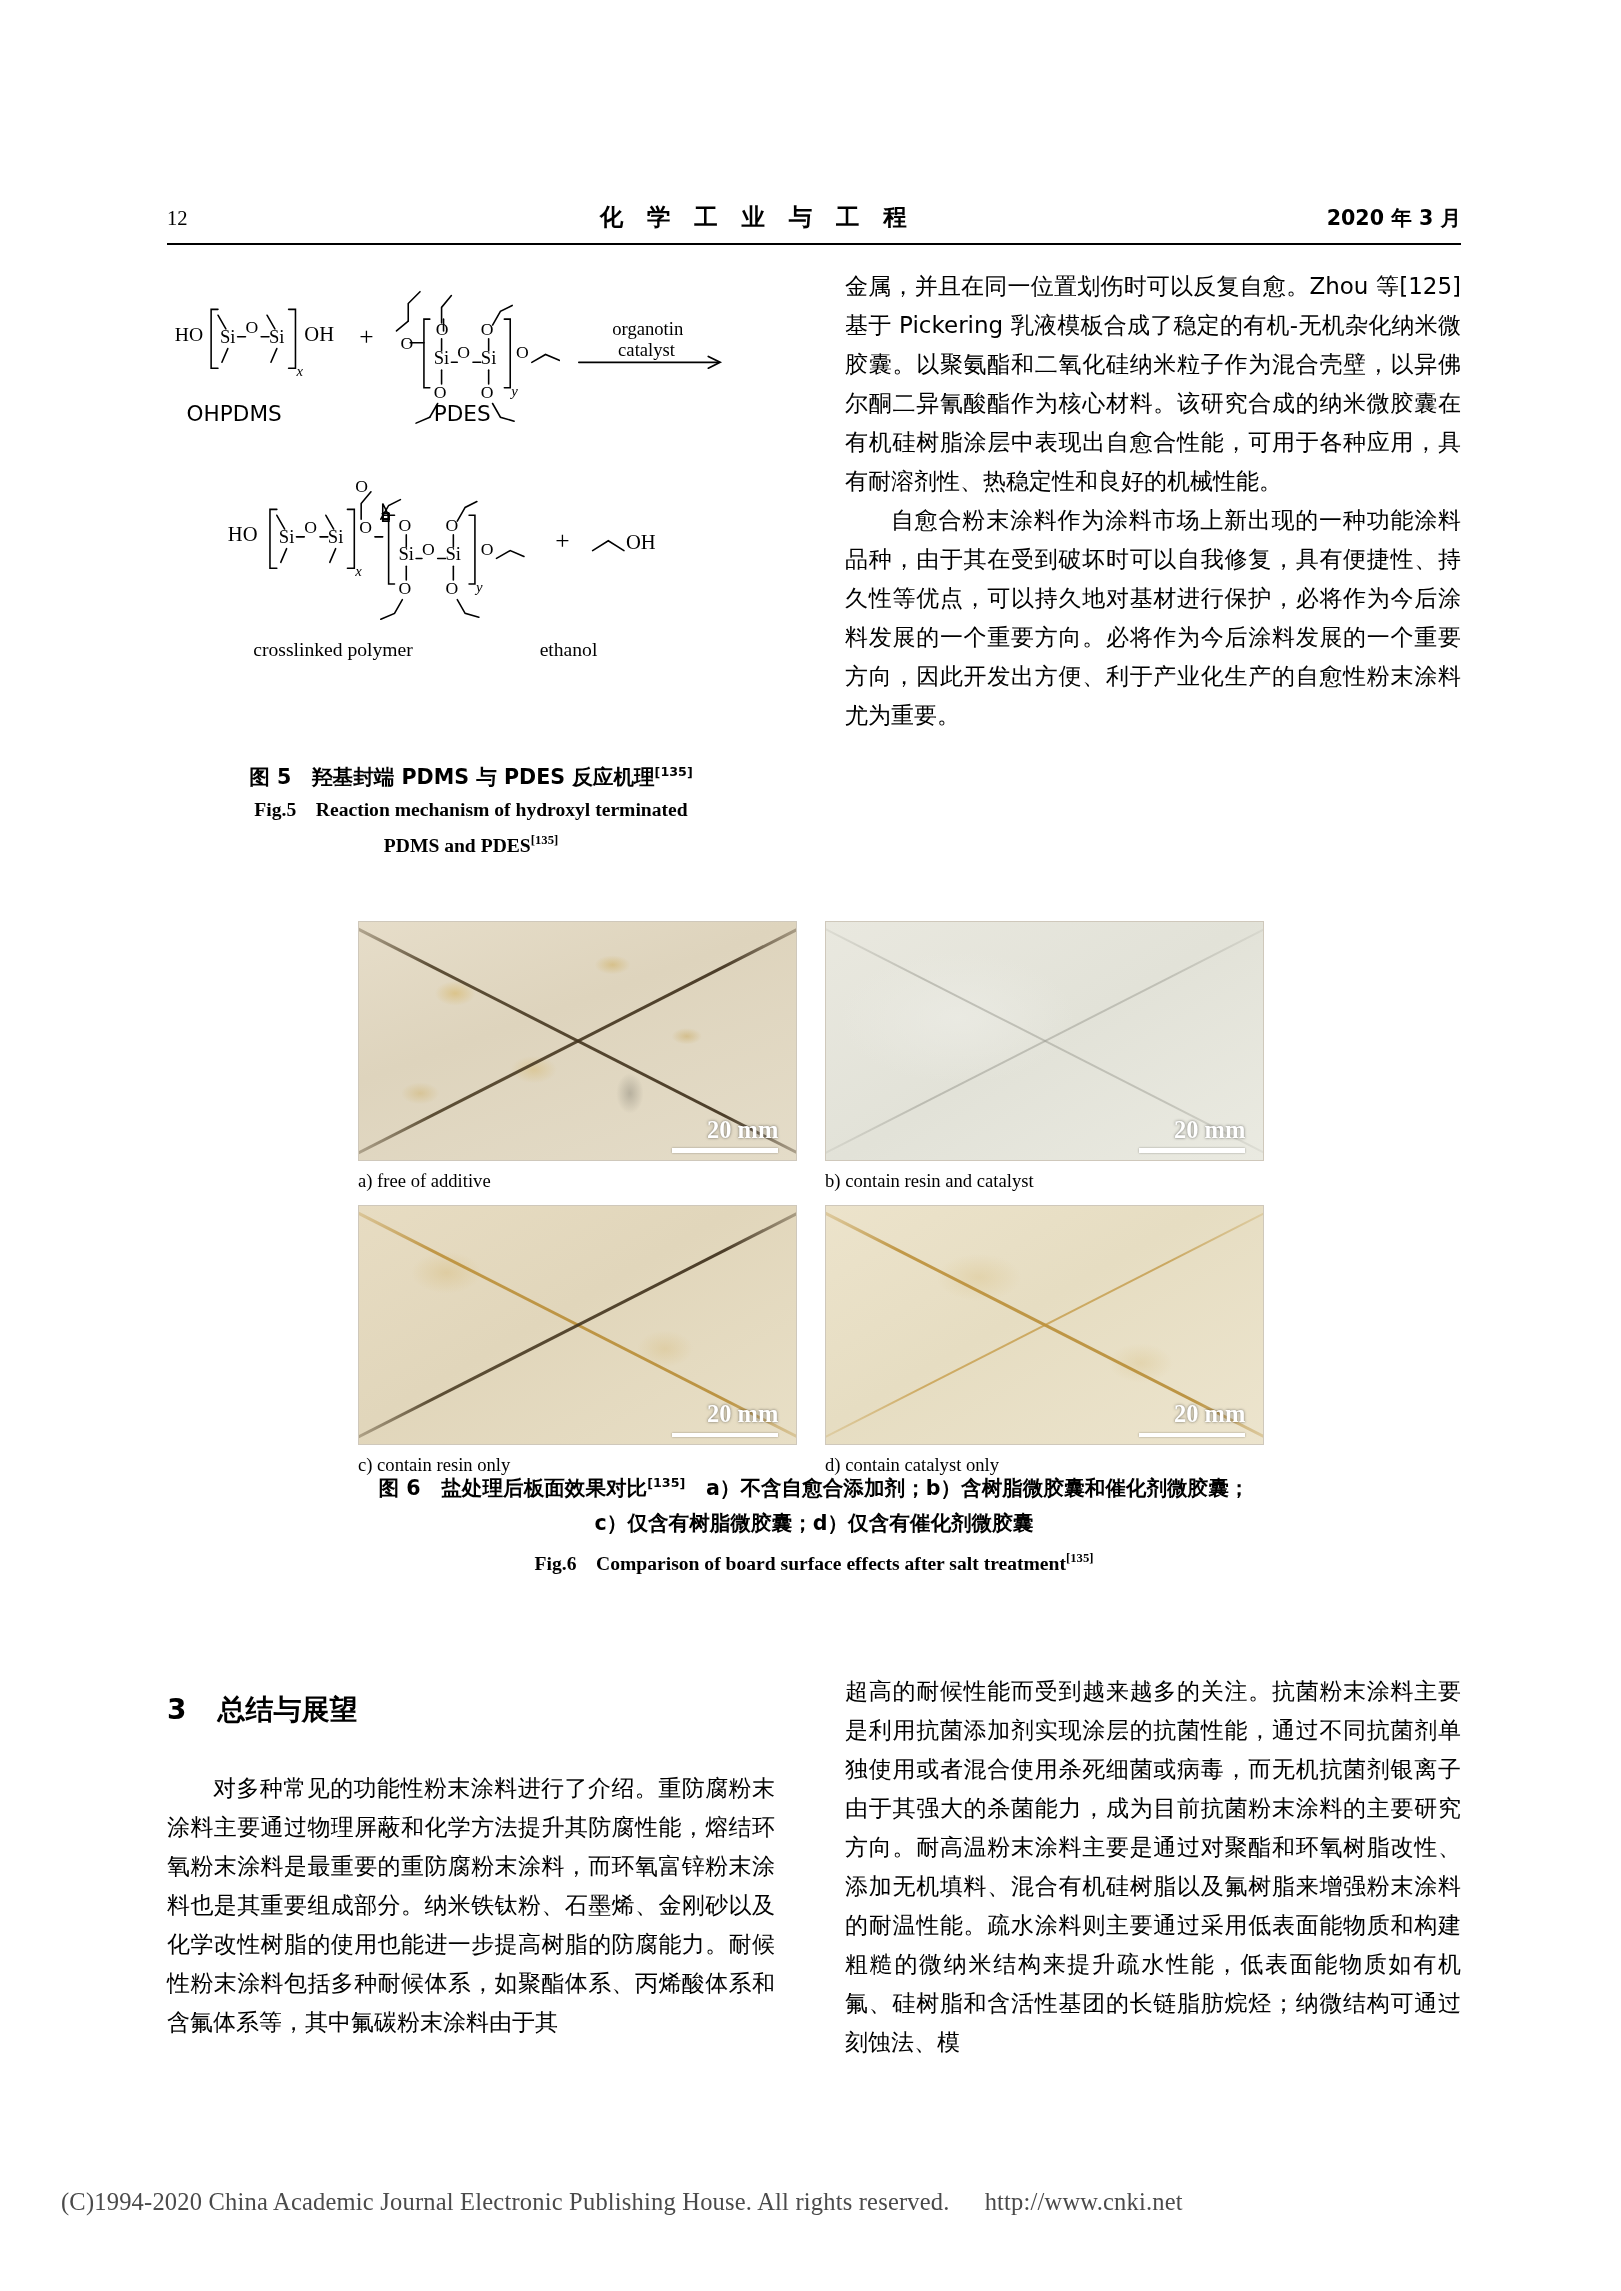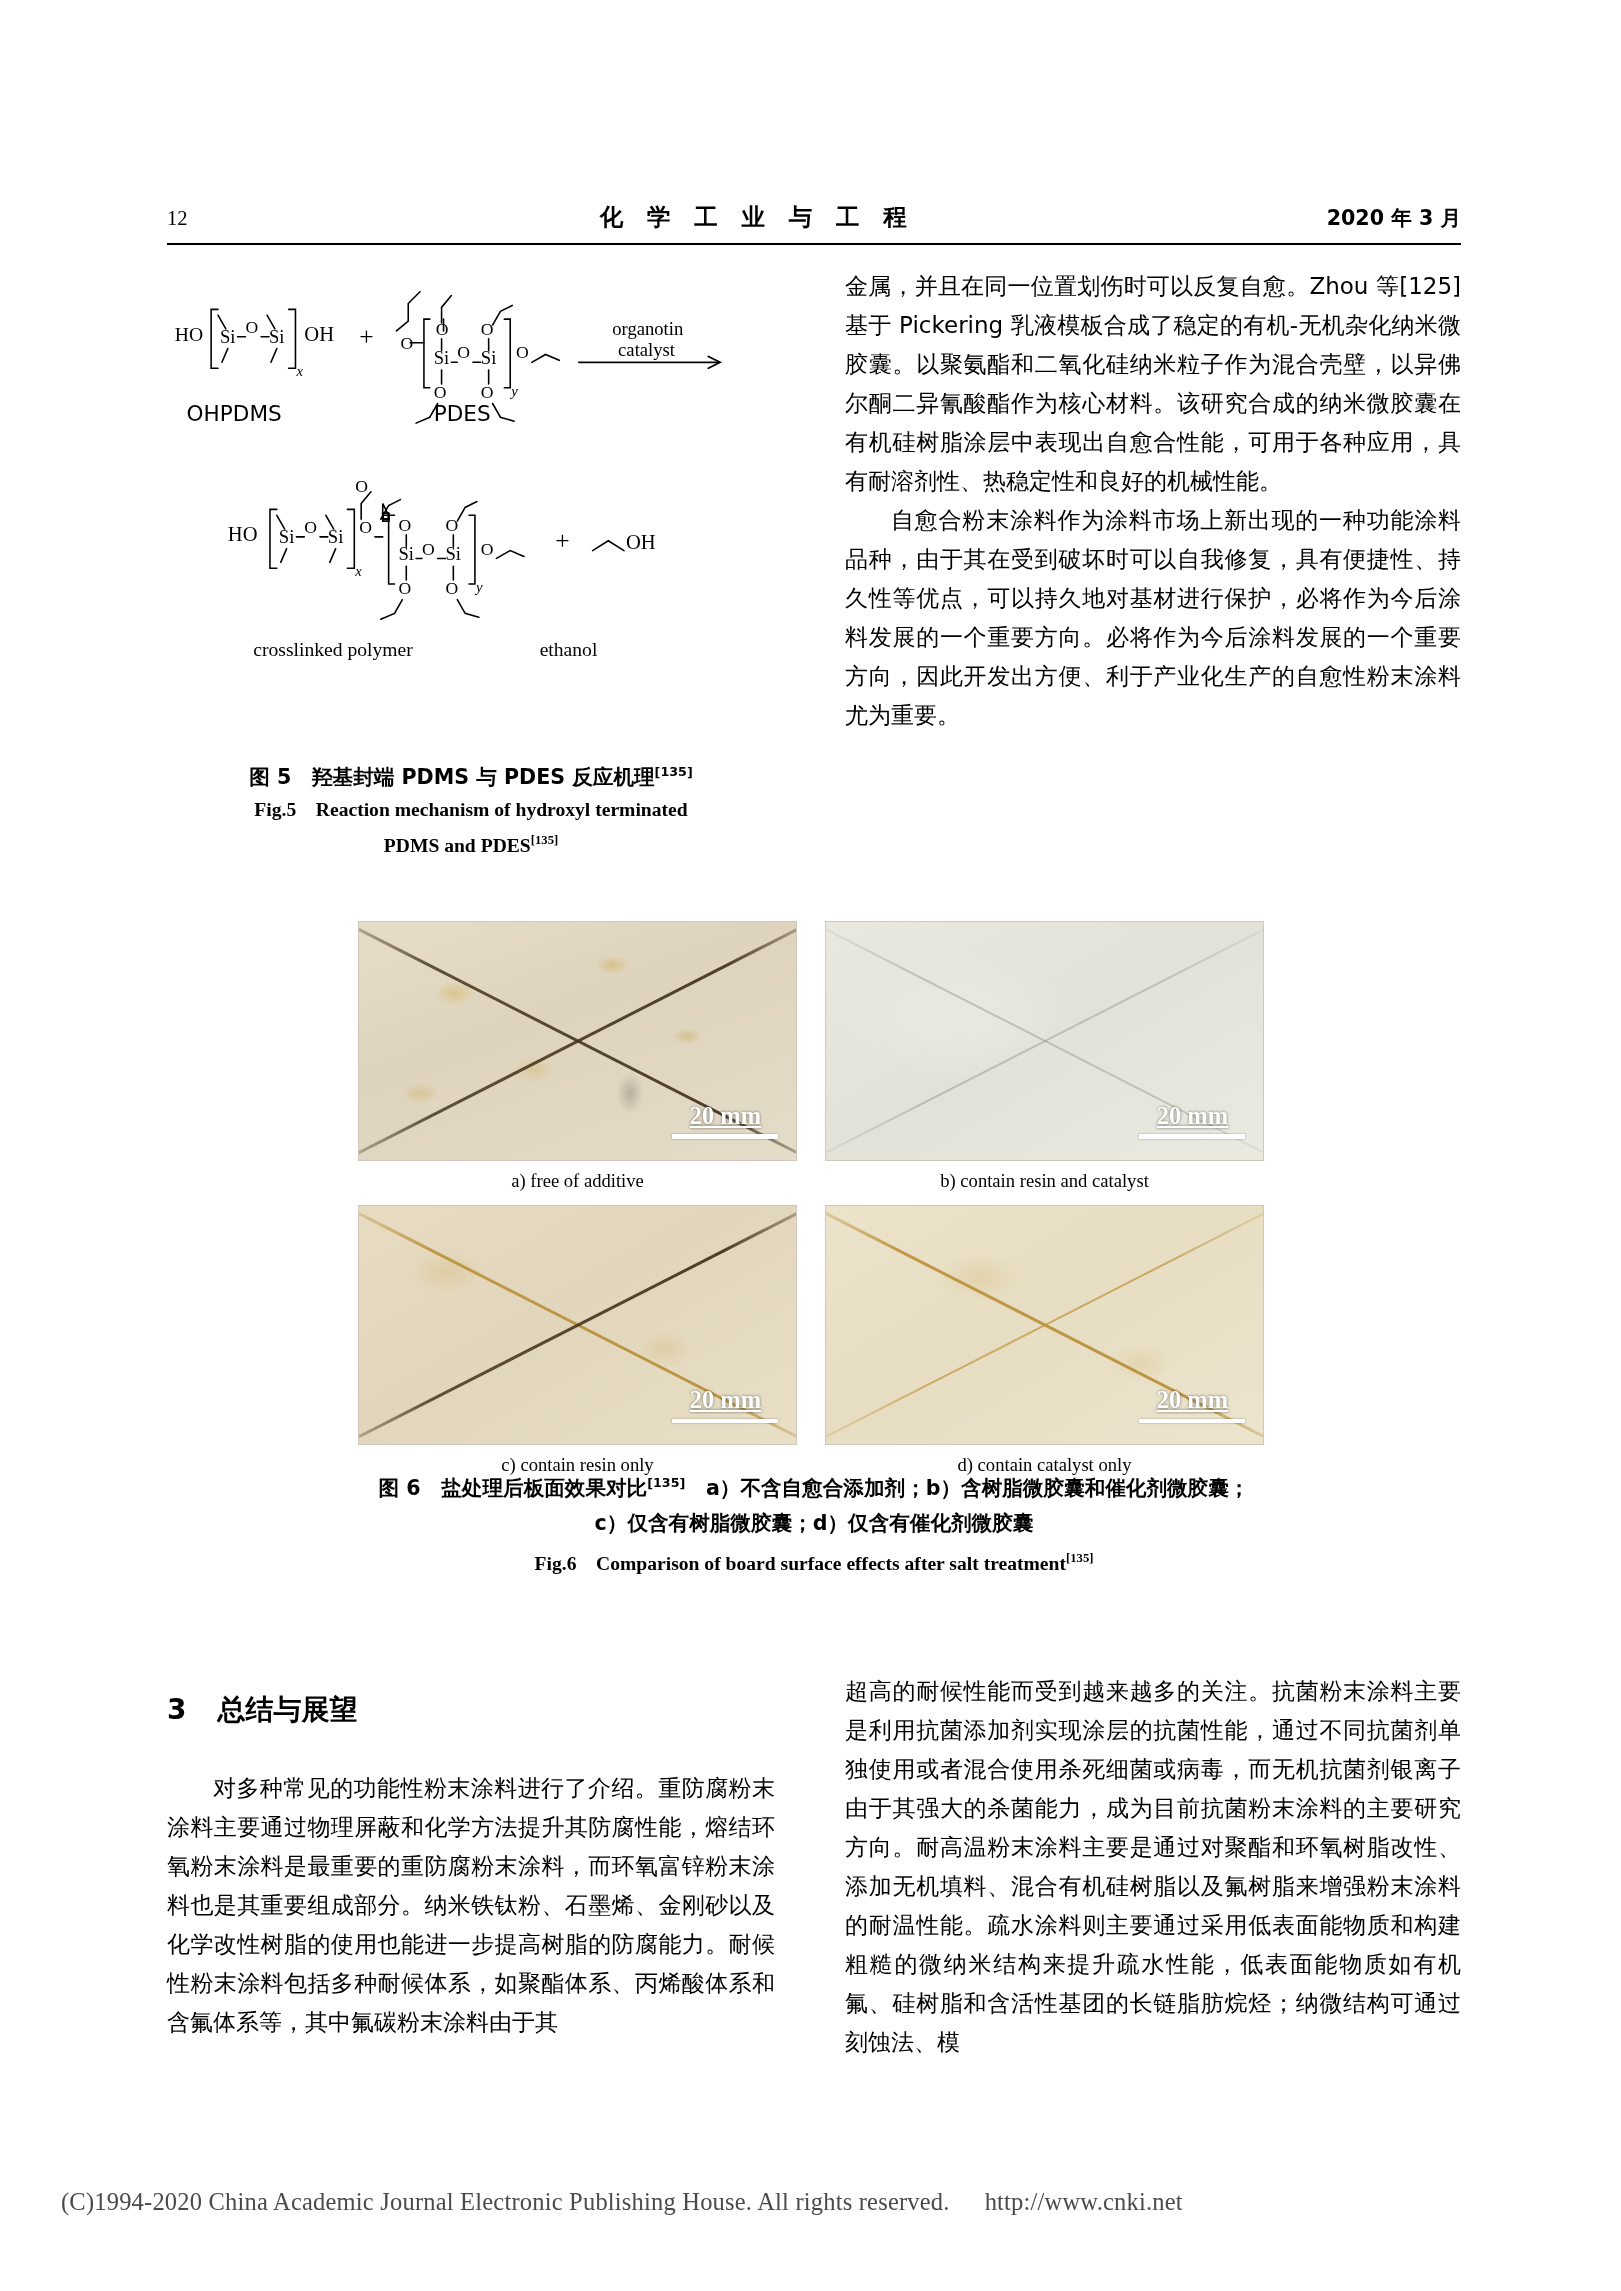--- a/index.html
+++ b/index.html
@@ -161,41 +161,39 @@
   .sx1 { width: 549px; height: 2.9px; transform: translate(-50%,-50%) rotate(27deg); }
   .sx2 { width: 549px; height: 2.9px; transform: translate(-50%,-50%) rotate(-27deg); }
   .s-dark { background: linear-gradient(90deg, rgba(80,60,30,.15), rgba(70,55,30,.85) 20%, rgba(60,45,25,.9) 80%, rgba(80,60,30,.15)); }
   .s-faint { background: linear-gradient(90deg, rgba(150,150,140,.05), rgba(140,140,130,.45) 25%, rgba(140,140,130,.4) 75%, rgba(150,150,140,.05)); height:2px; }
   .s-gold { background: linear-gradient(90deg, rgba(190,150,60,.1), rgba(186,140,50,.85) 20%, rgba(180,135,45,.85) 80%, rgba(190,150,60,.1)); }
   .s-gold-thin { background: linear-gradient(90deg, rgba(190,150,60,.1), rgba(196,150,60,.7) 25%, rgba(190,145,55,.7) 75%, rgba(190,150,60,.1)); height:2px; }
 
   .scalebar {
     position: absolute;
     right: 17.6px;
-    bottom: 21px;
-    text-align: center;
+    bottom: 7px;
+    text-align: right;
     color: #fff;
-    text-decoration: underline;
   }
   .scalebar .sb-label {
     font-family: "Liberation Serif", serif;
     font-size: 24.5px;
     font-weight: bold;
     text-shadow: 0 0 2.9px rgba(0,0,0,.55);
     line-height: 27.4px;
   }
   .scalebar .sb-line {
     width: 106px;
     height: 4.9px;
     background: #fff;
     margin: 4.9px auto 0 auto;
     box-shadow: 0 0 2px rgba(0,0,0,.4);
   }
   .sub-cap {
-    text-align: center;
     font-family: "Liberation Serif", serif;
     font-size: 18.6px;
     padding: 8.8px 0 13.7px 0;
   }
 
   .fig6-caption {
     position: absolute;
     left: 167px;
     top: 1465px;
     width: 1294px;

